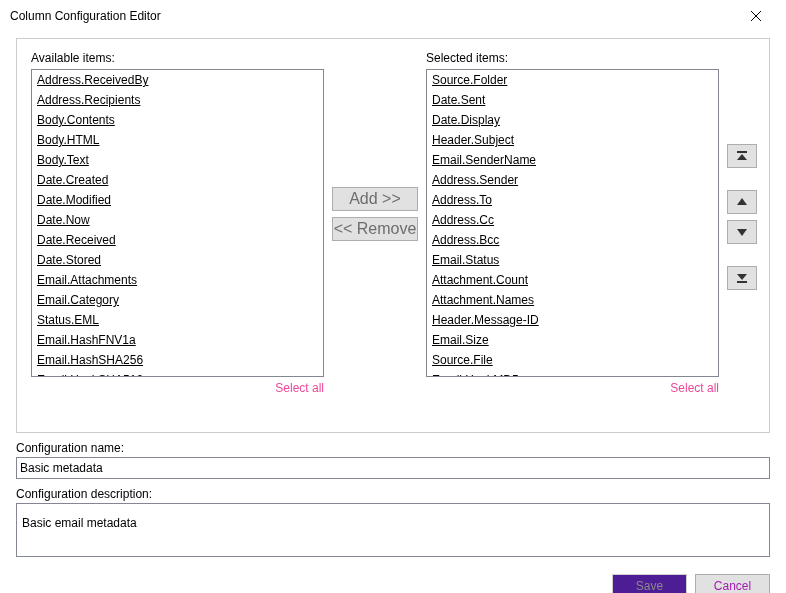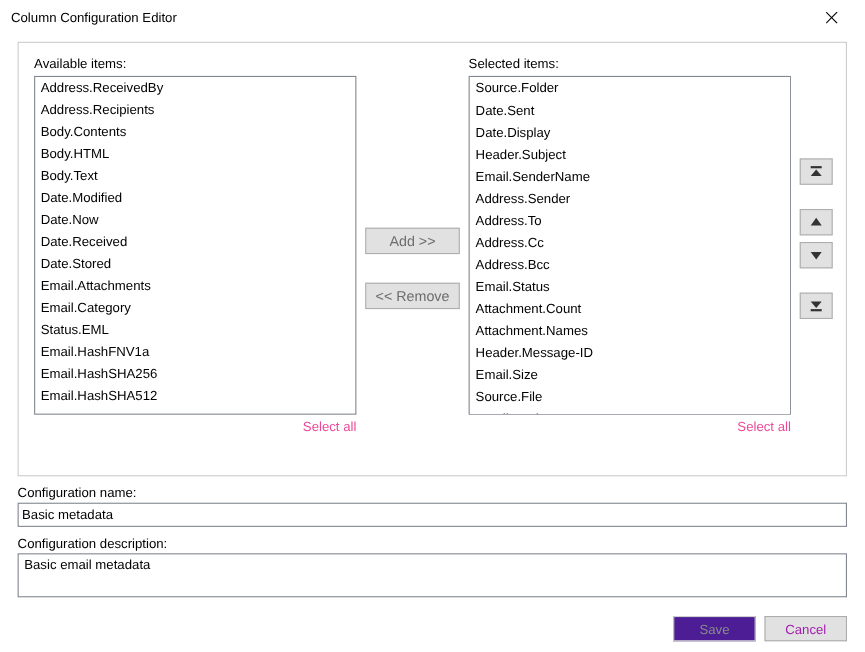--- a/index.html
+++ b/index.html
@@ -76,32 +76,32 @@
       height: 308px;
       overflow-y: scroll;
       overflow-x: hidden;
       font-size: 12px;
     }
     .listbox .item {
       padding: 2px 6px 2px 5px;
       line-height: 16px;
       white-space: nowrap;
       cursor: default;
+      text-decoration: underline;
     }
     .xfer-btn {
       width: 86px;
       height: 24px;
       margin-bottom: 6px;
       background: #e1e1e1;
       border: 1px solid #adadad;
       font-family: inherit;
-      font-size: 13px;
+      font-size: 16px;
       color: #6d6d6d;
       cursor: pointer;
-      margin-top: 20px;
     }
     .order-btn {
       width: 30px;
       height: 24px;
       background: #e1e1e1;
       border: 1px solid #adadad;
       display: flex;
       align-items: center;
       justify-content: center;
       cursor: pointer;
@@ -132,23 +132,23 @@
     .text-input {
       width: 100%;
       height: 22px;
       border: 1px solid #828790;
       padding: 2px 3px;
       font-family: inherit;
       font-size: 12px;
     }
     .text-area {
       width: 100%;
-      height: 40px;
+      height: 54px;
       border: 1px solid #828790;
-      padding: 2px 5px;
+      padding: 12px 5px;
       font-family: inherit;
       font-size: 12px;
       resize: none;
     }
     .button-row {
       display: flex;
       justify-content: flex-end;
       gap: 8px;
       margin: 14px 16px 0 16px;
     }
@@ -192,20 +192,21 @@
   <div class="panel-row">
 
     <div class="col left">
       <div class="list-label">Available items:</div>
       <div class="listbox" id="available-list">
           <div class="item">Address.ReceivedBy</div>
           <div class="item">Address.Recipients</div>
           <div class="item">Body.Contents</div>
           <div class="item">Body.HTML</div>
           <div class="item">Body.Text</div>
+          <div class="item">Date.Created</div>
           <div class="item">Date.Modified</div>
           <div class="item">Date.Now</div>
           <div class="item">Date.Received</div>
           <div class="item">Date.Stored</div>
           <div class="item">Email.Attachments</div>
           <div class="item">Email.Category</div>
           <div class="item">Status.EML</div>
           <div class="item">Email.HashFNV1a</div>
           <div class="item">Email.HashSHA256</div>
           <div class="item">Email.HashSHA512</div>

